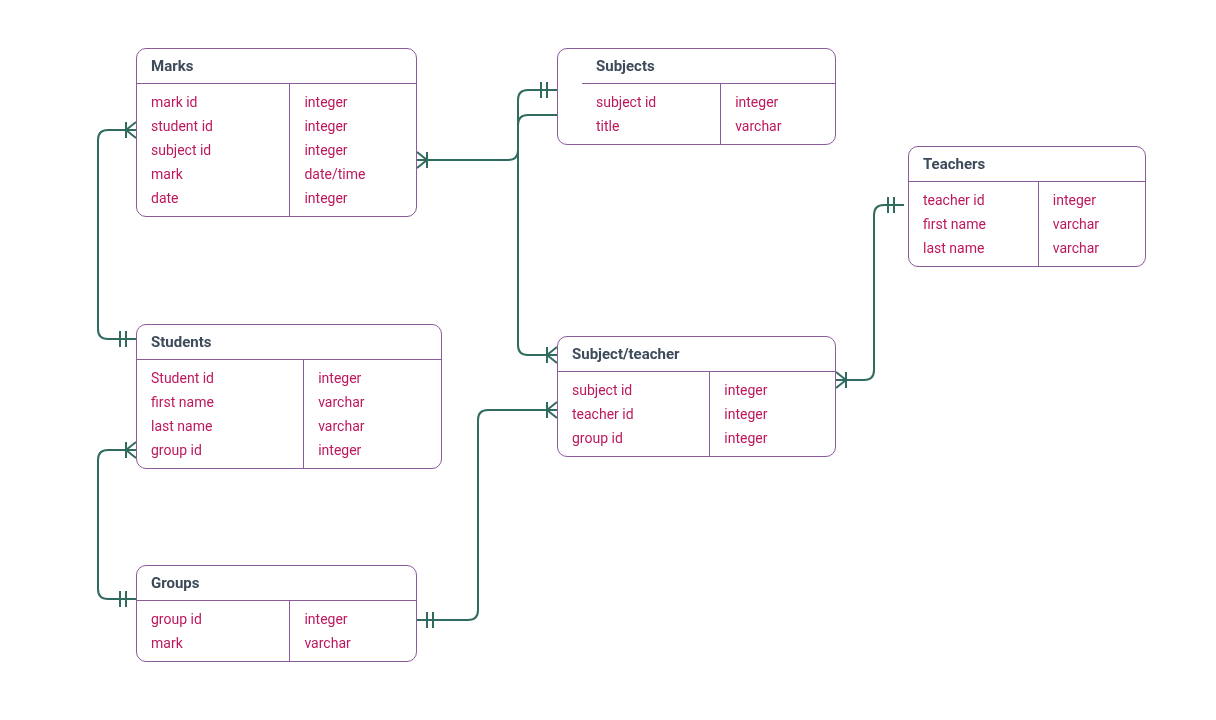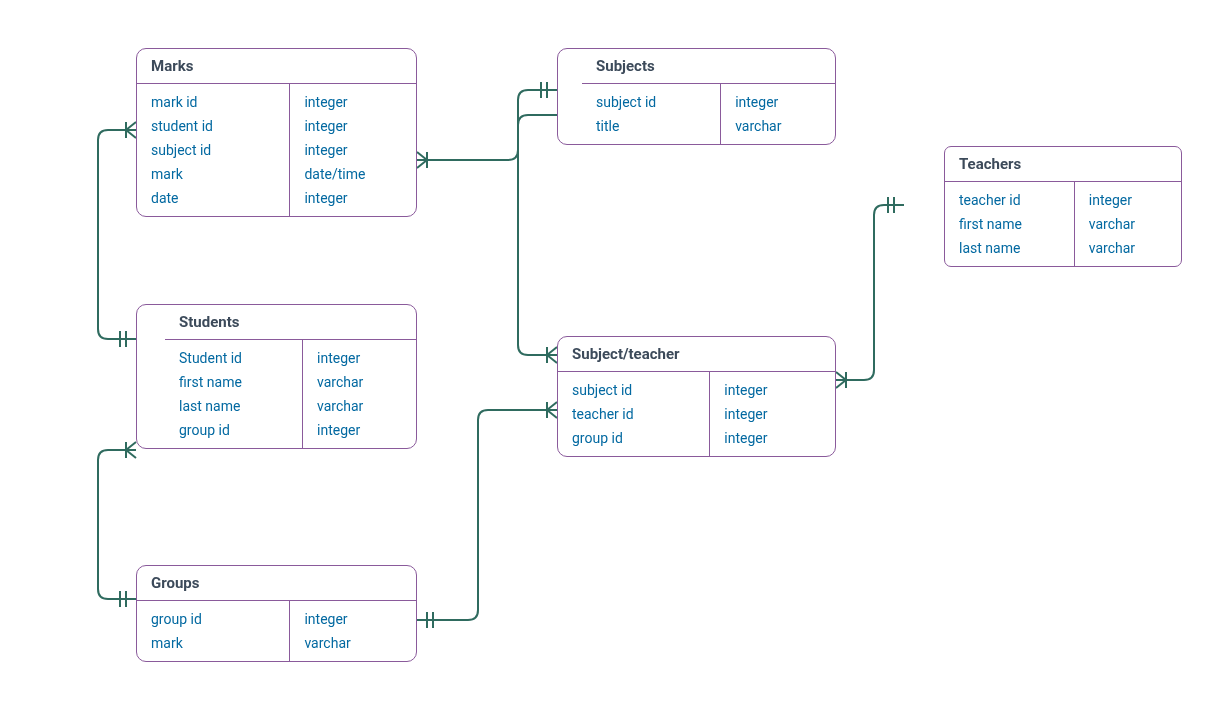--- a/index.html
+++ b/index.html
@@ -41,21 +41,21 @@
   .col-left {
     border-right: 1.5px solid #8a5a9b;
     width: 55%;
   }
   .col-right {
     width: 45%;
   }
   .cell {
     padding: 4px 14px;
     font-size: 14px;
-    color: #0369a1;
+    color: #be185d;
     white-space: nowrap;
   }
   svg.connections {
     position: absolute;
     top: 0; left: 0;
     width: 1216px;
     height: 720px;
     pointer-events: none;
   }
 </style>
@@ -148,37 +148,37 @@
         <div class="cell">subject id</div>
         <div class="cell">title</div>
       </div>
       <div class="col col-right">
         <div class="cell">integer</div>
         <div class="cell">varchar</div>
       </div>
     </div>
   </div>
 
-  <div class="entity" style="left:916px; top:146px; width:238px;border-radius:7px;">
+  <div class="entity" style="left:880px; top:146px; width:238px;">
     <div class="entity-header">Teachers</div>
     <div class="entity-body">
       <div class="col col-left">
         <div class="cell">teacher id</div>
         <div class="cell">first name</div>
         <div class="cell">last name</div>
       </div>
       <div class="col col-right">
         <div class="cell">integer</div>
         <div class="cell">varchar</div>
         <div class="cell">varchar</div>
       </div>
     </div>
   </div>
 
-  <div class="entity" style="left:108px; top:304px; width:281px;padding-left:28px;">
+  <div class="entity" style="left:108px; top:324px; width:306px;">
     <div class="entity-header">Students</div>
     <div class="entity-body">
       <div class="col col-left">
         <div class="cell">Student id</div>
         <div class="cell">first name</div>
         <div class="cell">last name</div>
         <div class="cell">group id</div>
       </div>
       <div class="col col-right">
         <div class="cell">integer</div>

